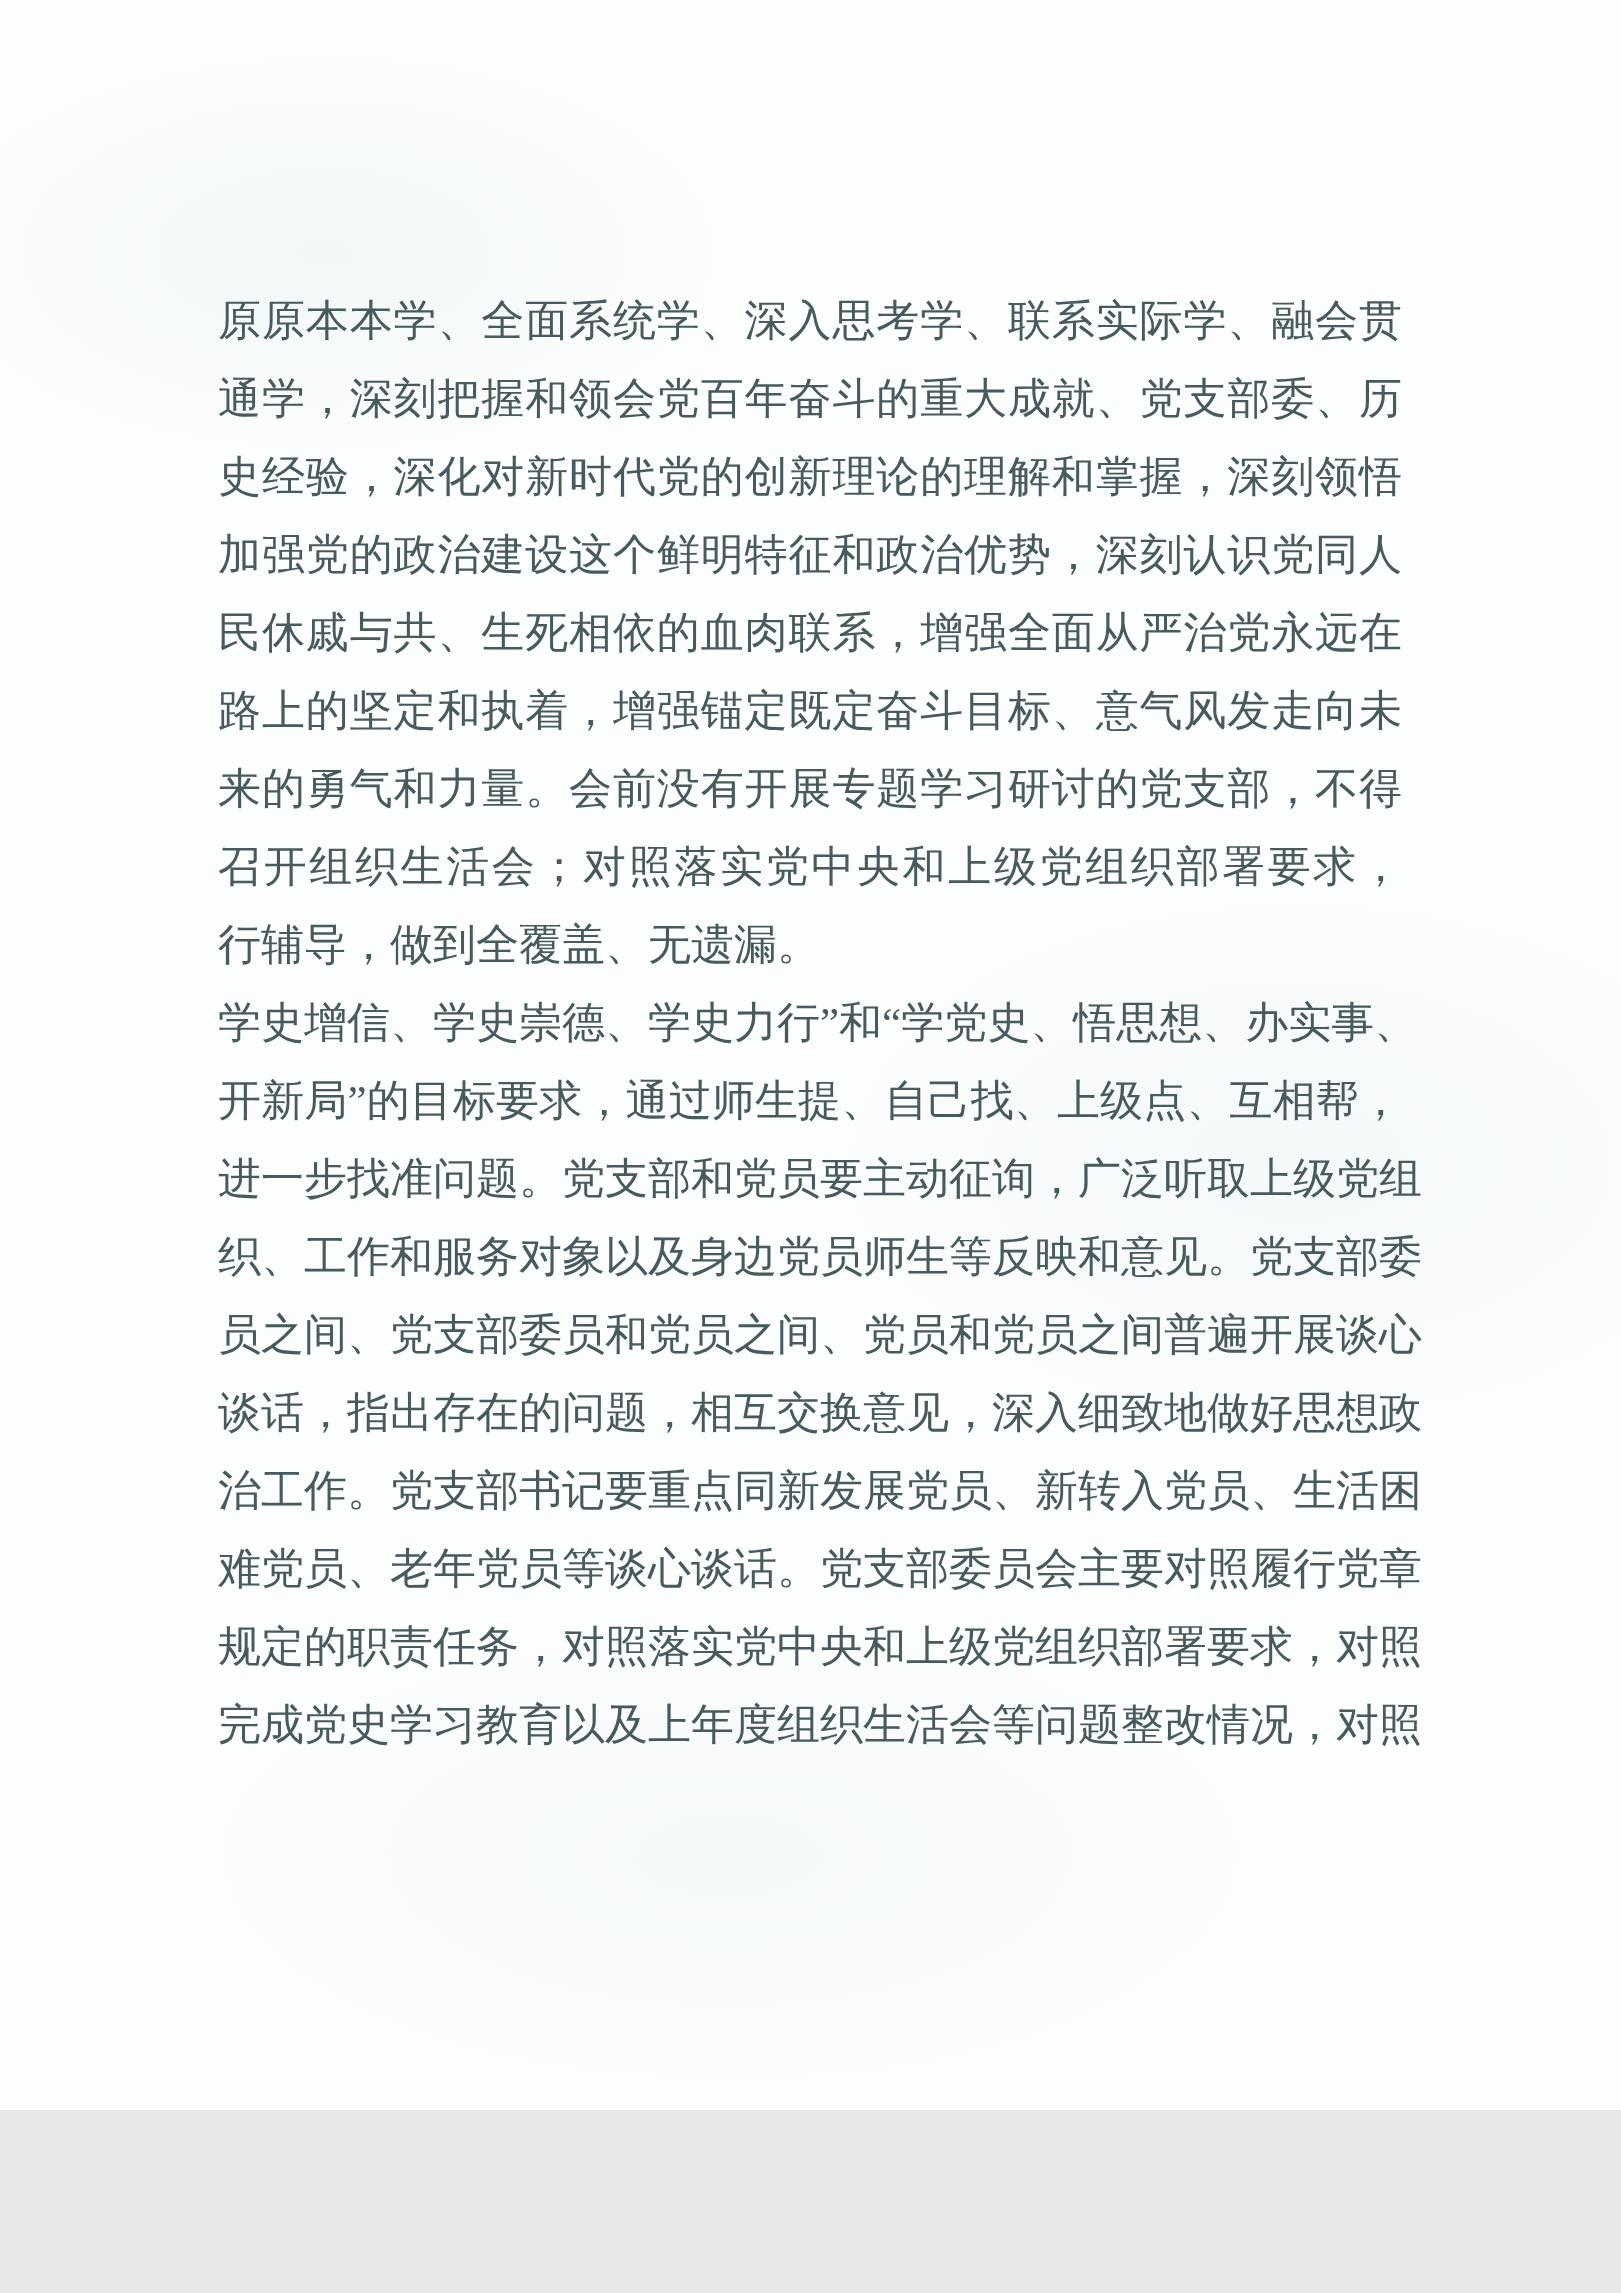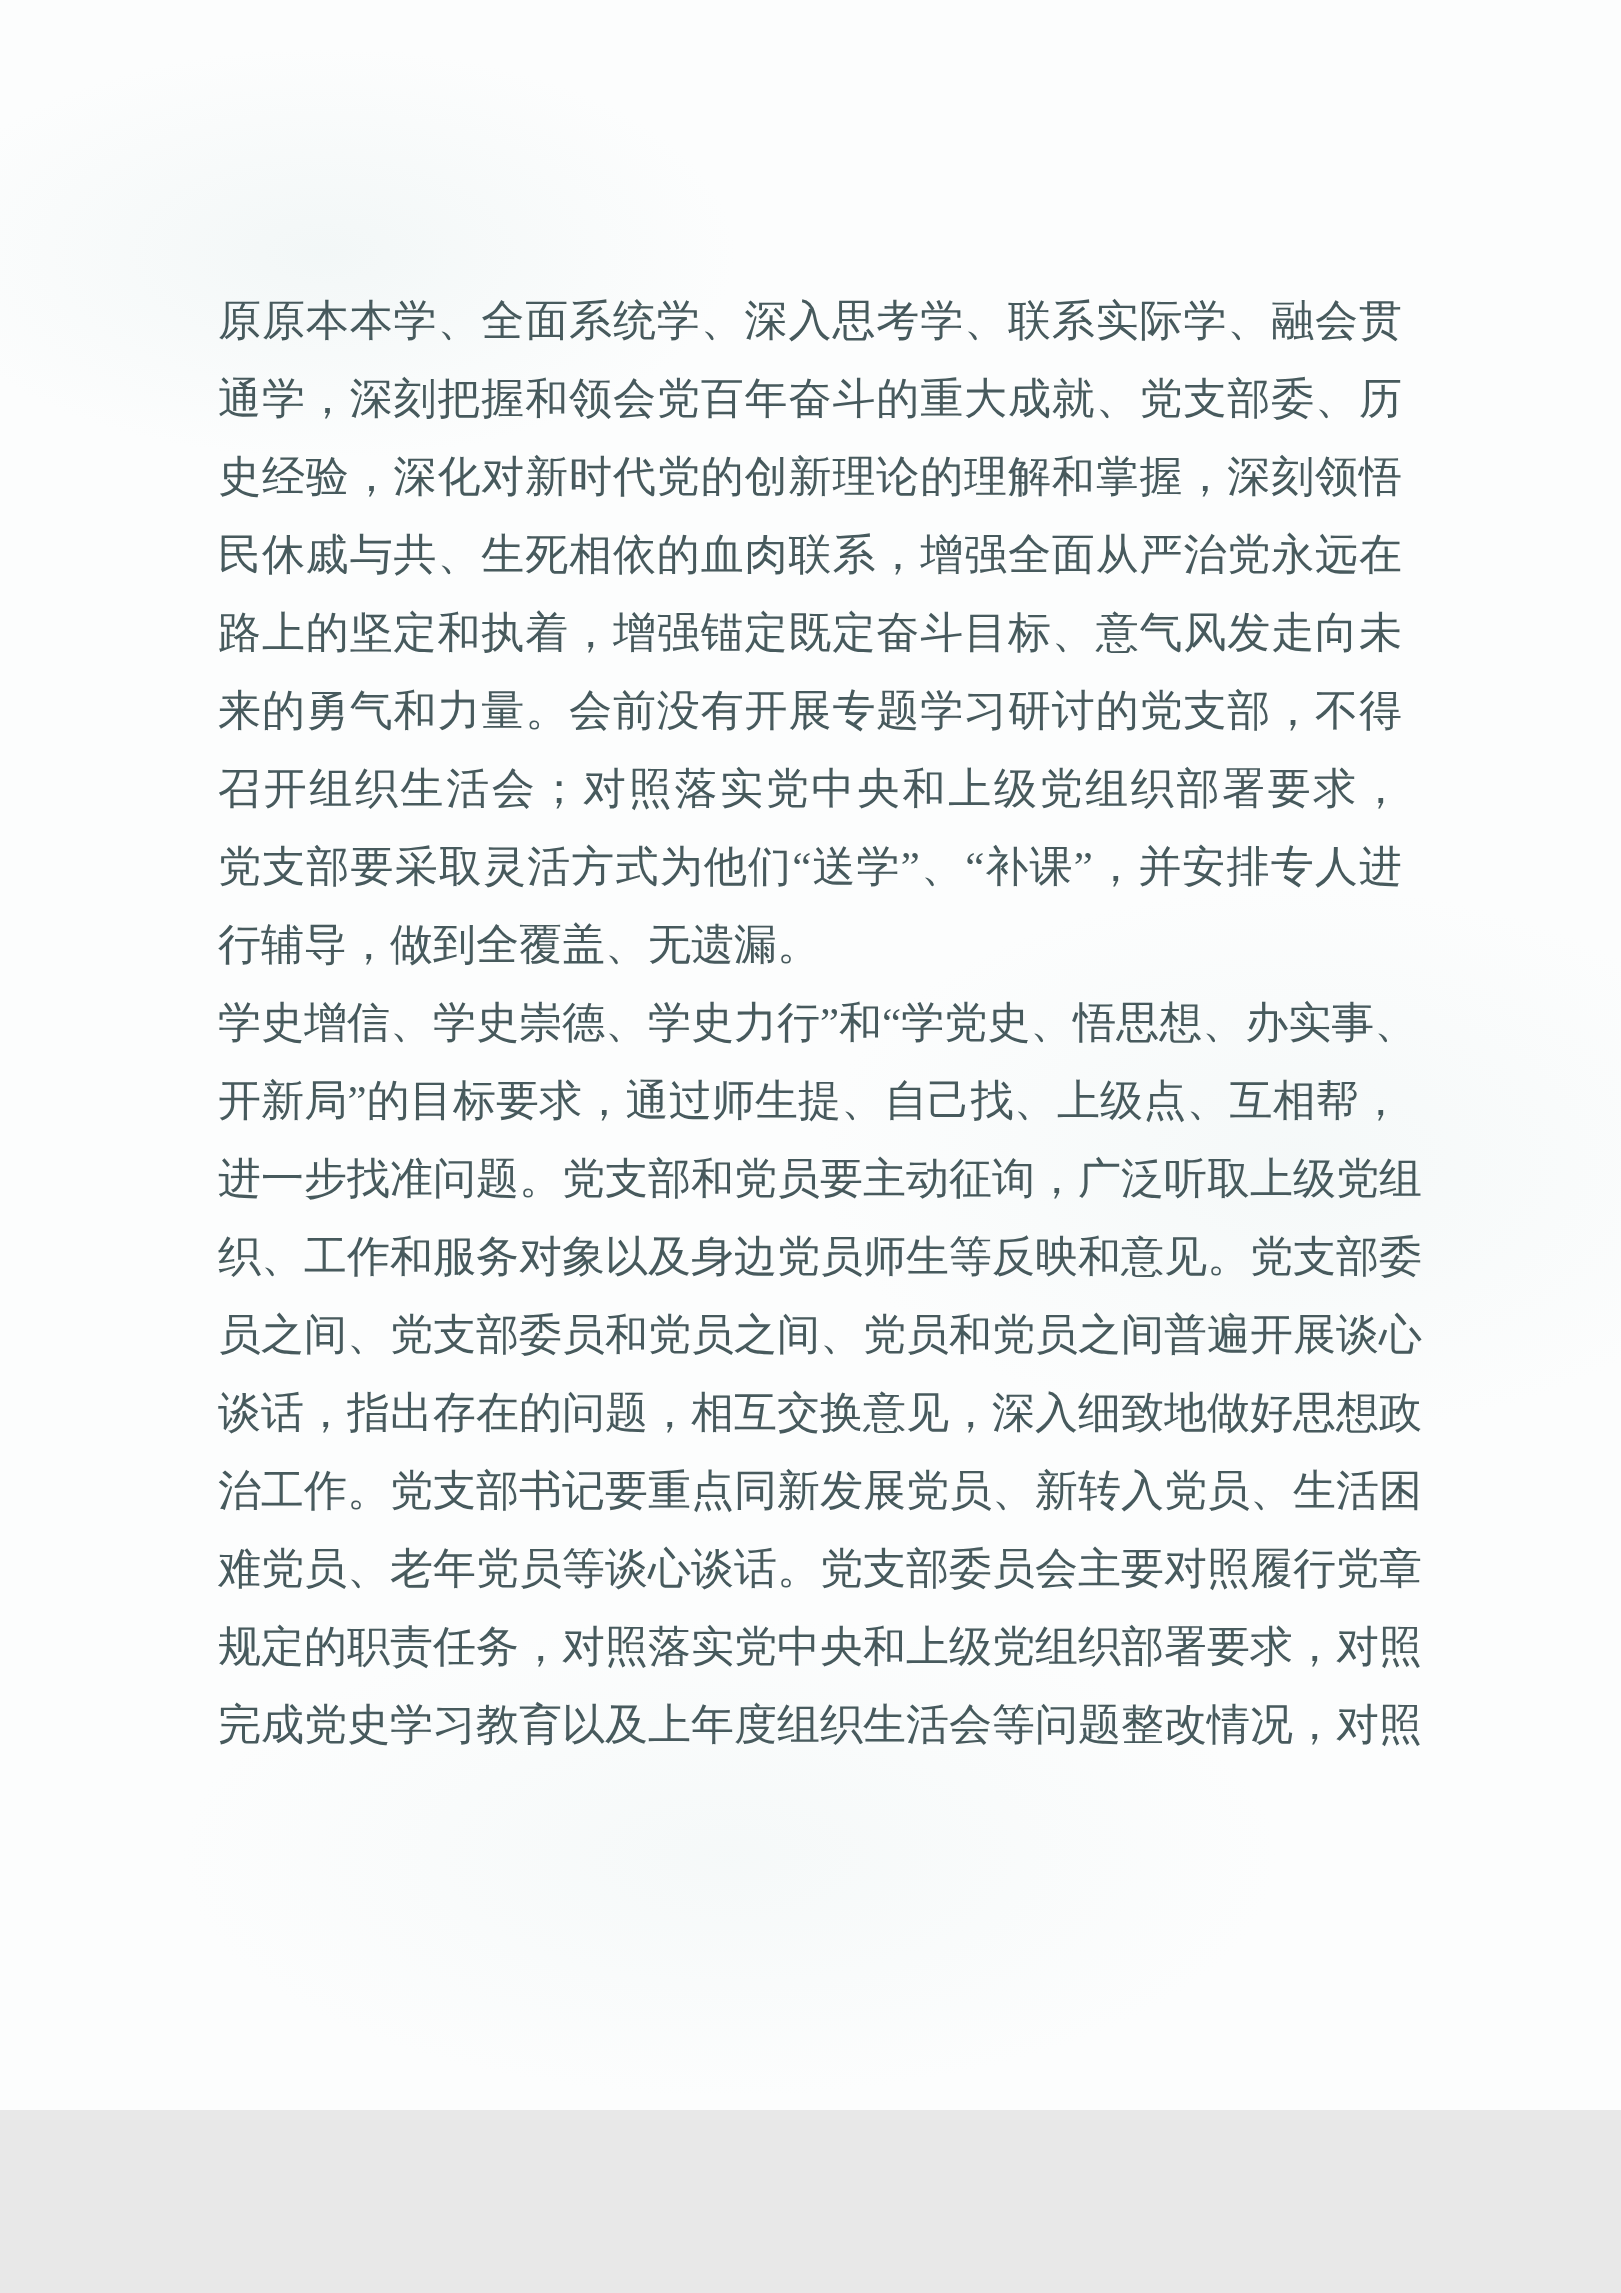--- a/index.html
+++ b/index.html
@@ -59,25 +59,25 @@
   }
 </style>
 </head>
 <body>
 
 <div class="page">
   <div class="text-block">
     <div class="line">原原本本学、全面系统学、深入思考学、联系实际学、融会贯</div>
     <div class="line">通学，深刻把握和领会党百年奋斗的重大成就、党支部委、历</div>
     <div class="line">史经验，深化对新时代党的创新理论的理解和掌握，深刻领悟</div>
+    <div class="line">加强党的政治建设这个鲜明特征和政治优势，深刻认识党同人</div>
     <div class="line">民休戚与共、生死相依的血肉联系，增强全面从严治党永远在</div>
     <div class="line">路上的坚定和执着，增强锚定既定奋斗目标、意气风发走向未</div>
     <div class="line">来的勇气和力量。会前没有开展专题学习研讨的党支部，不得</div>
     <div class="line">召开组织生活会；对照落实党中央和上级党组织部署要求，</div>
-    <div class="line">党支部要采取灵活方式为他们“送学”、“补课”，并安排专人进</div>
     <div class="line loose">行辅导，做到全覆盖、无遗漏。</div>
     <div class="line">学史增信、学史崇德、学史力行”和“学党史、悟思想、办实事、</div>
     <div class="line">开新局”的目标要求，通过师生提、自己找、上级点、互相帮，</div>
     <div class="line">进一步找准问题。党支部和党员要主动征询，广泛听取上级党组</div>
     <div class="line">织、工作和服务对象以及身边党员师生等反映和意见。党支部委</div>
     <div class="line">员之间、党支部委员和党员之间、党员和党员之间普遍开展谈心</div>
     <div class="line">谈话，指出存在的问题，相互交换意见，深入细致地做好思想政</div>
     <div class="line">治工作。党支部书记要重点同新发展党员、新转入党员、生活困</div>
     <div class="line">难党员、老年党员等谈心谈话。党支部委员会主要对照履行党章</div>
     <div class="line">规定的职责任务，对照落实党中央和上级党组织部署要求，对照</div>

